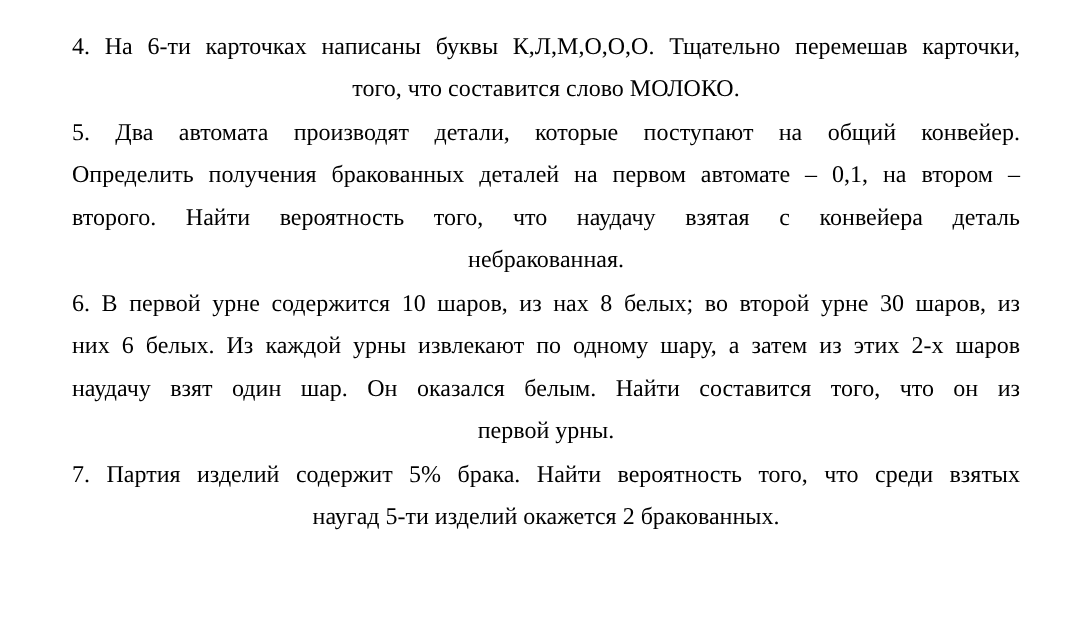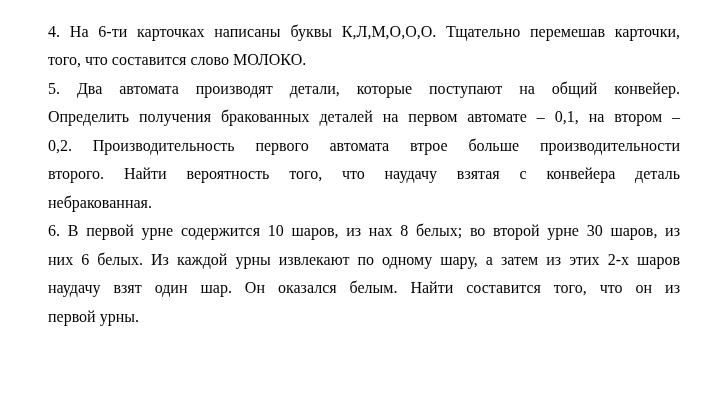--- a/index.html
+++ b/index.html
@@ -23,48 +23,51 @@
     color: #000000;
   }
   .para {
     margin: 0;
     padding: 0;
   }
   .line {
     font-size: 16px;
     line-height: 28.45px;
     color: #000000;
-    text-align: left;
+    text-align: center;
   }
   .jl {
     text-align: justify;
     text-align-last: justify;
   }
 </style>
 </head>
 <body>
 
 <div class="page">
   <div class="textblock">
 
     <div class="para">
       <div class="line jl">4. На 6-ти карточках написаны буквы К,Л,М,О,О,О. Тщательно перемешав карточки,</div>
       <div class="line">того, что составится слово МОЛОКО.</div>
     </div>
 
     <div class="para">
       <div class="line jl">5. Два автомата производят детали, которые поступают на общий конвейер.</div>
       <div class="line jl">Определить получения бракованных деталей на первом автомате – 0,1, на втором –</div>
-      <div class="line jl">0,2. Производительность первого автомата втрое больше производительности</div>
       <div class="line jl">второго. Найти вероятность того, что наудачу взятая с конвейера деталь</div>
       <div class="line">небракованная.</div>
     </div>
 
     <div class="para">
       <div class="line jl">6. В первой урне содержится 10 шаров, из нах 8 белых; во второй урне 30 шаров, из</div>
       <div class="line jl">них 6 белых. Из каждой урны извлекают по одному шару, а затем из этих 2-х шаров</div>
       <div class="line jl">наудачу взят один шар. Он оказался белым. Найти составится того, что он из</div>
       <div class="line">первой урны.</div>
     </div>
 
+    <div class="para">
+      <div class="line jl">7. Партия изделий содержит 5% брака. Найти вероятность того, что среди взятых</div>
+      <div class="line">наугад 5-ти изделий окажется 2 бракованных.</div>
+    </div>
 
   </div>
 </div>
 
 </body></html>

